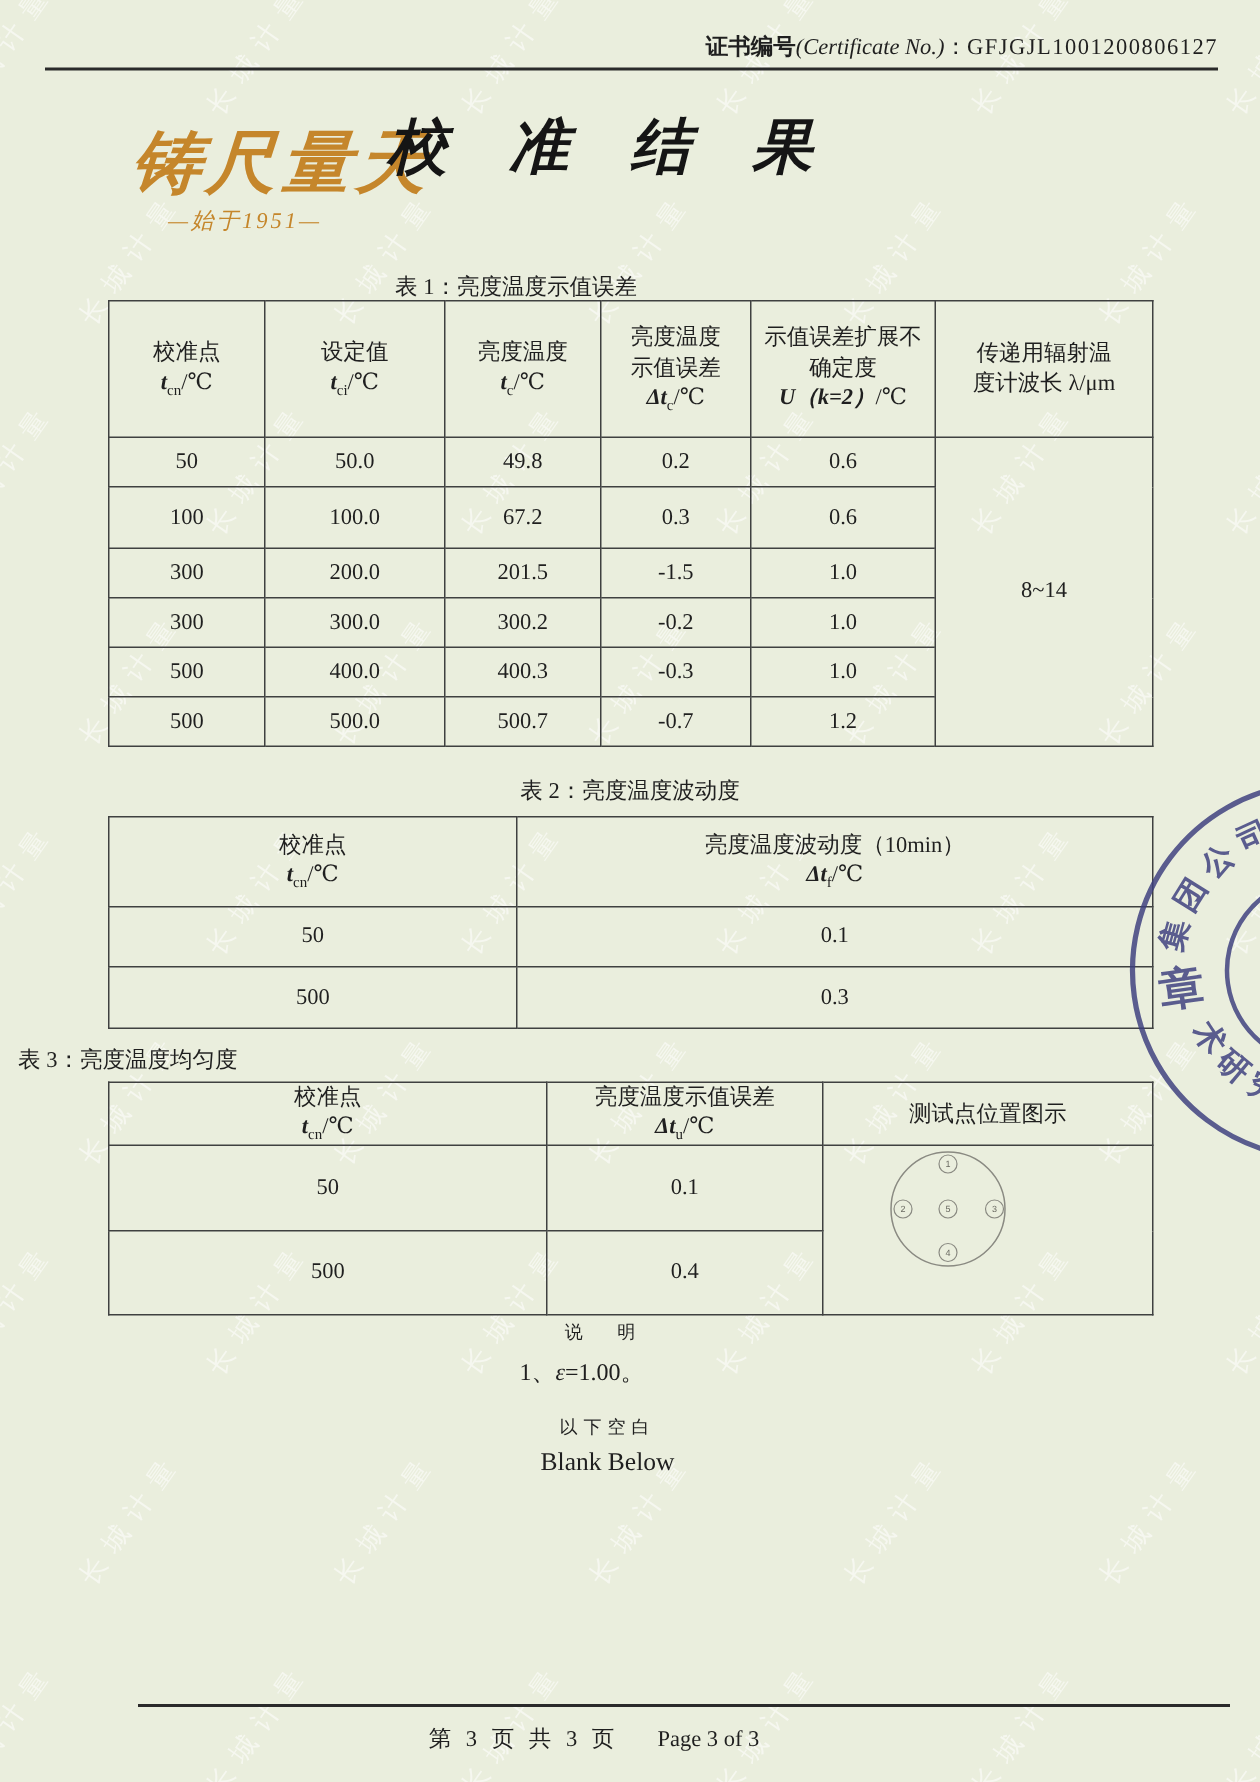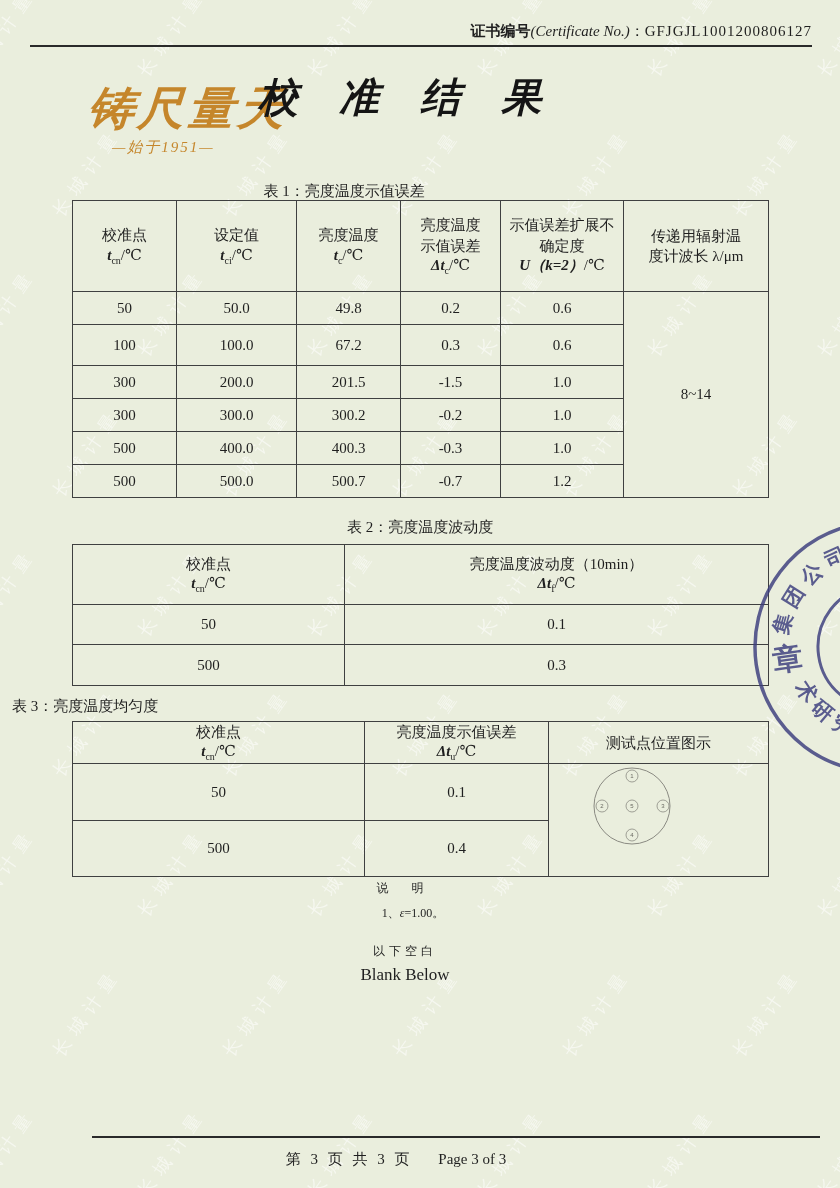--- a/index.html
+++ b/index.html
@@ -60,21 +60,21 @@
   .h-title{white-space:pre-line;line-height:1.35;}
   .h-sym{line-height:1.2;}
   .h-sym i{font-family:"Liberation Serif","DejaVu Serif",serif;font-weight:bold;}
   sub{font-size:10px;}
   .hdr-cell{display:flex;flex-direction:column;justify-content:space-around;height:100%;}
   .num{font-size:15px;}
   .t2-caption{position:absolute;left:0;width:840px;top:518px;text-align:center;font-size:15px;z-index:2;}
   .t3-caption{position:absolute;left:12px;width:727px;top:697px;text-align:left;font-size:15px;z-index:2;}
   
   .notes-heading{position:absolute;left:205px;width:400px;top:880px;text-align:center;font-size:12px;letter-spacing:10px;z-index:2;}
-  .note-item{position:absolute;left:213px;width:400px;top:905px;text-align:center;font-size:12px;z-index:2;}
+  .note-item{position:absolute;left:188px;width:400px;top:905px;text-align:center;font-size:16px;z-index:2;}
   .note-item .eps{font-style:italic;}
   .blank-cn{position:absolute;left:205px;width:400px;top:943px;text-align:center;font-size:12px;letter-spacing:4px;z-index:2;}
   .blank-en{position:absolute;left:205px;width:400px;top:965px;text-align:center;font-size:17px;z-index:2;}
   
   .footer-rule{position:absolute;top:1136px;left:92px;width:728px;height:2px;background:#2a2a2a;z-index:2;}
   .footer-text{position:absolute;top:1150px;left:0;right:48px;text-align:center;font-size:15px;z-index:2;}
   .footer-cn{letter-spacing:3px;margin-right:22px;}
   
   .stamp{
     position:absolute;left:725px;top:492px;width:310px;height:310px;

